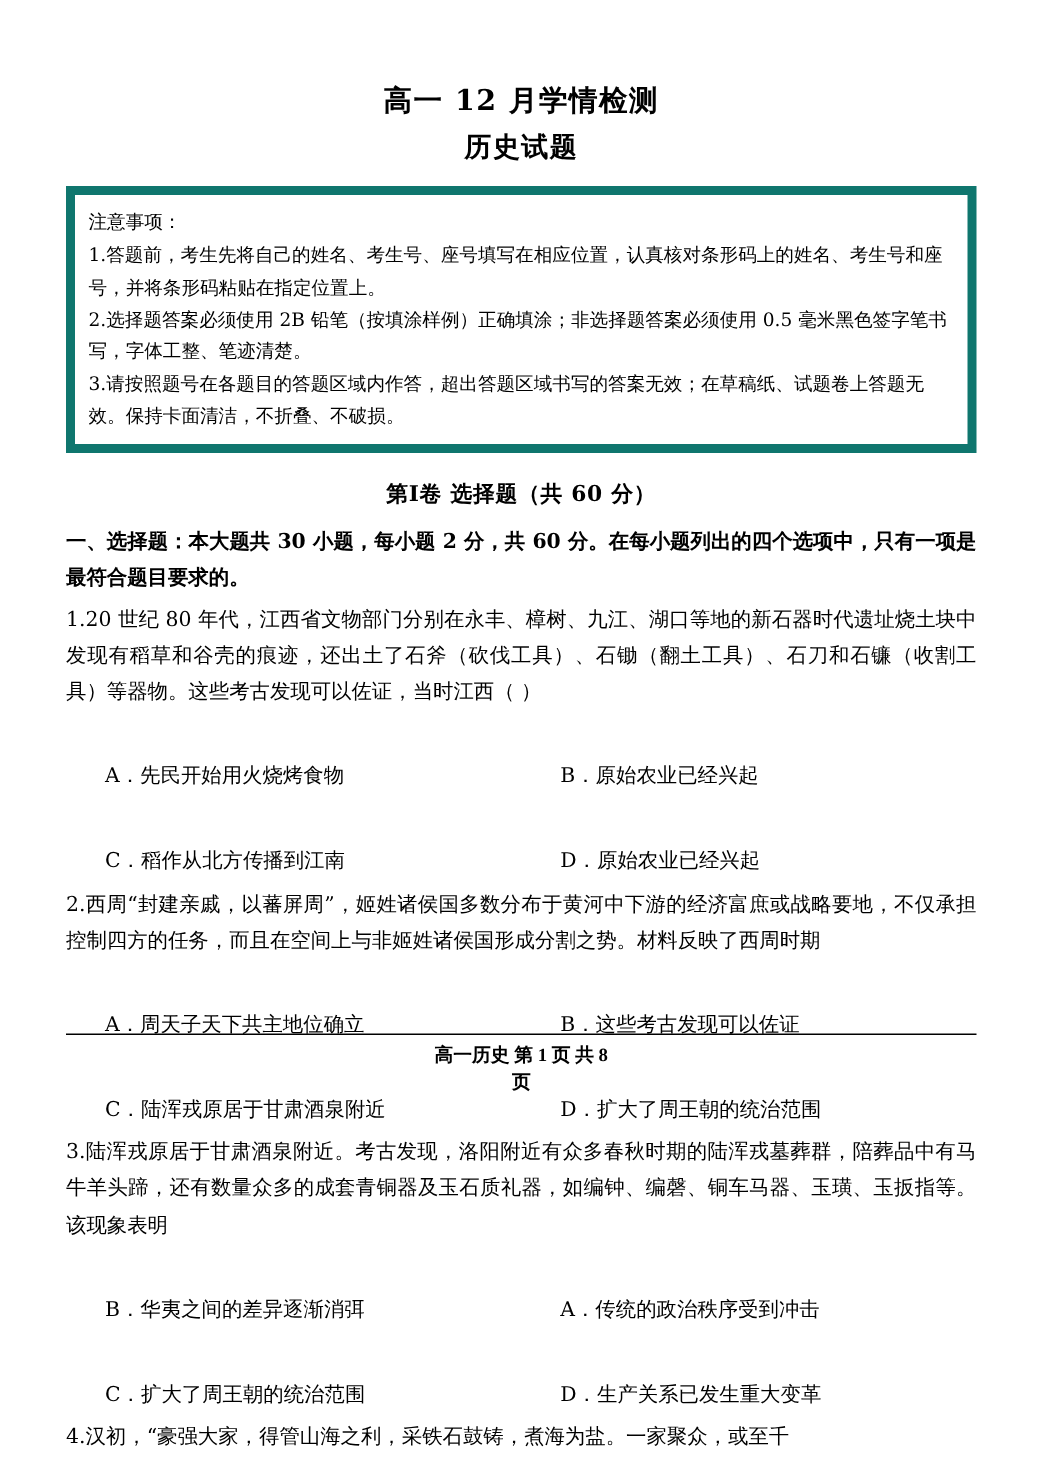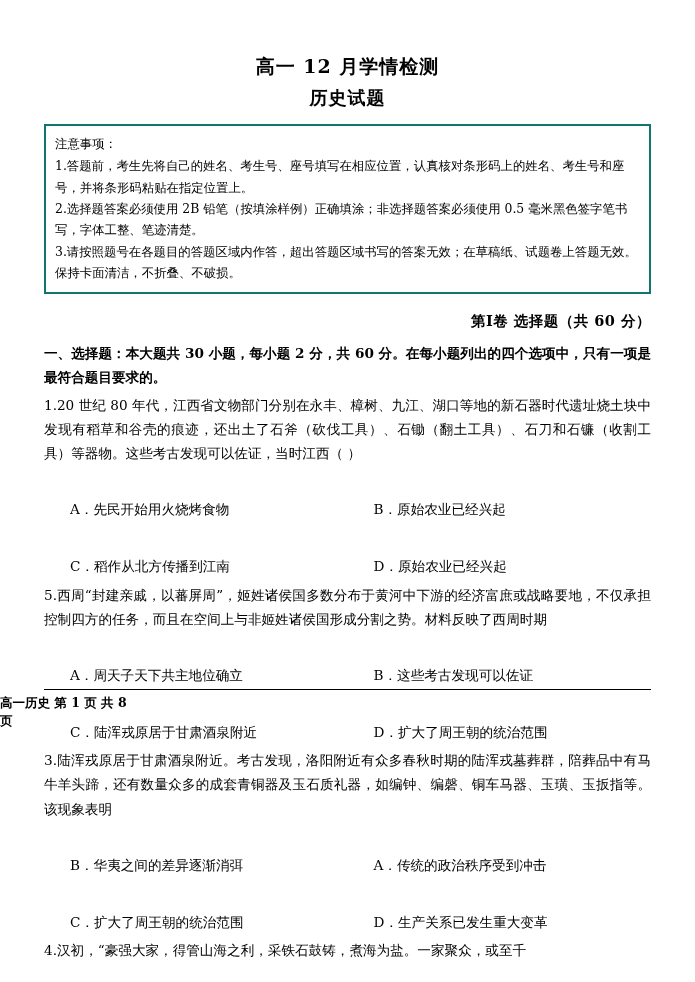--- a/index.html
+++ b/index.html
@@ -32,35 +32,35 @@
     font-family: "DejaVu Serif", "Liberation Serif", serif;
   }
   .title-sub {
     text-align: center;
     font-size: 18px;
     font-weight: bold;
     letter-spacing: 1px;
     margin: 2px 0 14px 0;
   }
   .notice-box {
-    border: 2px solid #0f766e;
+    border: 6px solid #0f766e;
     padding: 7px 9px 9px 9px;
     font-size: 12.4px;
     line-height: 1.72;
     margin-bottom: 18px;
   }
   .notice-title {
     font-size: 12.4px;
     margin-bottom: 1px;
   }
   .notice-item {
     text-indent: 0;
   }
   .section-head {
-    text-align: right;
+    text-align: center;
     font-size: 14.5px;
     font-weight: bold;
     margin: 6px 0 10px 0;
     letter-spacing: 0.5px;
   }
   .para {
     font-size: 13.6px;
     line-height: 1.78;
     margin: 0 0 2px 0;
     text-align: justify;
@@ -86,20 +86,22 @@
     box-sizing: border-box;
     padding-left: 26px;
     white-space: nowrap;
     margin-top: 32px;
   }
   .footer {
     position: absolute;
     left: 0;
     right: 0;
     bottom: 112px;
+    text-align: center;
+    font-family: Liberation Serif, serif;
   }
   .footer-rule {
     border-top: 1px solid #000;
     margin: 0 44px 4px 44px;
   }
   .footer-line {
     font-size: 12.5px;
     font-weight: bold;
     line-height: 1.45;
   }
@@ -124,21 +126,21 @@
   <div class="para para-bold-lead">一、选择题：本大题共 30 小题，每小题 2 分，共 60 分。在每小题列出的四个选项中，只有一项是最符合题目要求的。</div>
 
   <div class="q">1.20 世纪 80 年代，江西省文物部门分别在永丰、樟树、九江、湖口等地的新石器时代遗址烧土块中发现有稻草和谷壳的痕迹，还出土了石斧（砍伐工具）、石锄（翻土工具）、石刀和石镰（收割工具）等器物。这些考古发现可以佐证，当时江西（      ）</div>
   <div class="opts">
     <div class="opt">A．先民开始用火烧烤食物</div>
     <div class="opt">B．原始农业已经兴起</div>
     <div class="opt">C．稻作从北方传播到江南</div>
     <div class="opt">D．原始农业已经兴起</div>
   </div>
 
-  <div class="q">5.西周“封建亲戚，以蕃屏周”，姬姓诸侯国多数分布于黄河中下游的经济富庶或战略要地，不仅承担控制四方的任务，而且在空间上与非姬姓诸侯国形成分割之势。材料反映了西周时期</div>
+  <div class="q">2.西周“封建亲戚，以蕃屏周”，姬姓诸侯国多数分布于黄河中下游的经济富庶或战略要地，不仅承担控制四方的任务，而且在空间上与非姬姓诸侯国形成分割之势。材料反映了西周时期</div>
   <div class="opts">
     <div class="opt">A．周天子天下共主地位确立</div>
     <div class="opt">B．这些考古发现可以佐证</div>
     <div class="opt">C．陆浑戎原居于甘肃酒泉附近</div>
     <div class="opt">D．扩大了周王朝的统治范围</div>
   </div>
 
   <div class="q">3.陆浑戎原居于甘肃酒泉附近。考古发现，洛阳附近有众多春秋时期的陆浑戎墓葬群，陪葬品中有马牛羊头蹄，还有数量众多的成套青铜器及玉石质礼器，如编钟、编磬、铜车马器、玉璜、玉扳指等。该现象表明</div>
   <div class="opts">
     <div class="opt">B．华夷之间的差异逐渐消弭</div>

